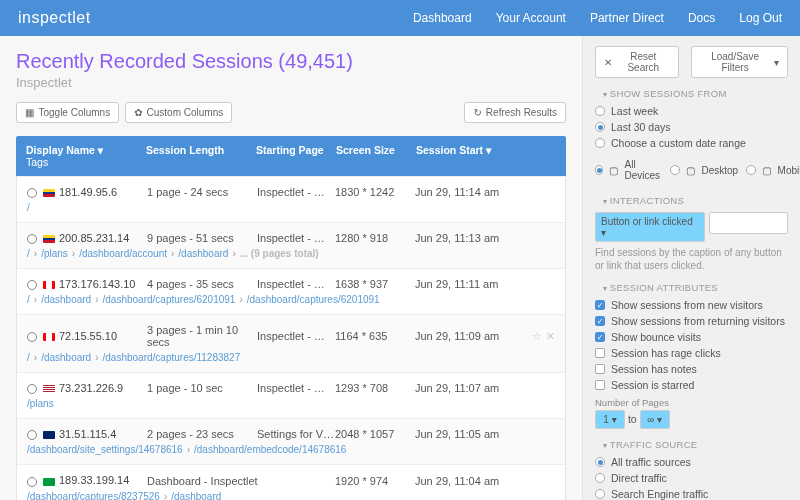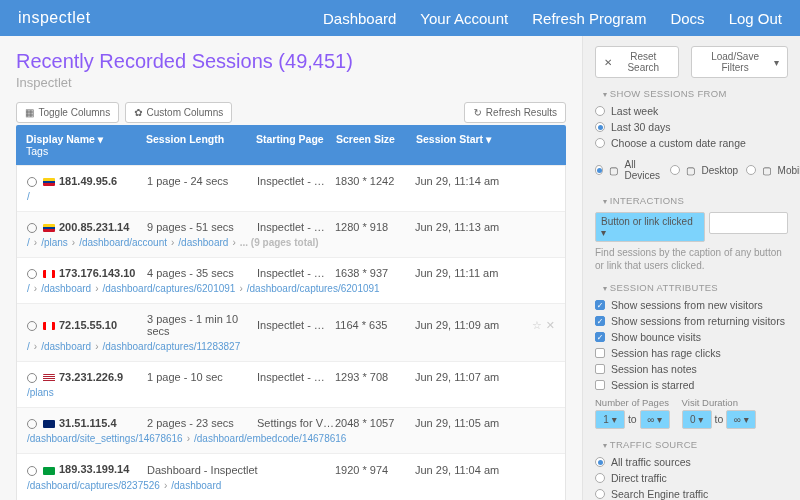--- a/index.html
+++ b/index.html
@@ -1,42 +1,42 @@
 <!DOCTYPE html>
 <html><head>
 <meta charset="utf-8">
 <style>
 *{box-sizing:border-box;margin:0;padding:0}
 body{font-family:-apple-system,Helvetica,Arial,sans-serif;font-size:11px;color:#555;background:#f7f7f7}
 .topnav{background:#4a90d9;color:#fff;height:36px;display:flex;align-items:center;padding:0 18px}
 .brand{font-size:16px;font-weight:500;letter-spacing:.5px}
 .topnav .spacer{flex:1}
-.topnav a{color:#fff;text-decoration:none;font-size:15px;margin-left:24px;cursor:pointer}
+.topnav a{color:#fff;text-decoration:none;font-size:12px;margin-left:24px;cursor:pointer}
 .page{display:flex}
 .main{flex:1;padding:14px 16px;min-width:0}
 .side{width:218px;background:#f0f0f0;border-left:1px solid #e3e3e3;padding:10px 12px;font-size:10.5px}
 h1{font-size:20px;font-weight:400;color:#8b5cf6}
 .sub{color:#aaa;font-size:13px;margin-top:2px}
 .toolbar{margin-top:12px;display:flex;gap:6px}
 .btn{background:#fff;border:1px solid #ccc;border-radius:3px;padding:4px 8px;font-size:10px;color:#666;cursor:pointer;display:inline-flex;align-items:center;gap:4px}
 .toolbar .spacer{flex:1}
-.thead{background:#4a90d9;color:#fff;margin-top:2px;display:flex;padding:8px 10px;font-size:10.5px;font-weight:600;border-radius:2px 2px 0 0}
+.thead{background:#4a90d9;color:#fff;margin-top:13px;display:flex;padding:8px 10px;font-size:10.5px;font-weight:600;border-radius:2px 2px 0 0}
 .c-name{width:120px}
 .c-len{width:110px}
 .c-start{flex:1;min-width:0}
 .c-size{width:80px}
 .c-date{width:110px}
 .c-act{width:30px;text-align:right}
 .rows{border:1px solid #e5e5e5;border-top:none;background:#fff}
 .row{padding:9px 10px;border-top:1px solid #eee}
 .row:nth-child(even){background:#fafafa}
 .rl{display:flex;align-items:center}
 .rl2{margin-top:4px;color:#999;font-size:10px;display:flex;flex-wrap:wrap;gap:4px}
 .rl2 a{color:#5b9bd5;text-decoration:none}
-.ip{color:#444;font-weight:700}
+.ip{color:#444;font-weight:400}
 .flag{width:12px;height:8px;display:inline-block;margin-right:4px;border-radius:1px;vertical-align:middle}
 .f-co{background:linear-gradient(to bottom,#FCD116 33%,#003893 33%,#003893 66%,#CE1126 66%)}
 .f-ca{background:linear-gradient(to right,#f00 25%,#fff 25%,#fff 75%,#f00 75%)}
 .f-us{background:repeating-linear-gradient(#b22234 0 1px,#fff 1px 2px)}
 .f-gb{background:#012169}
 .f-br{background:#009c3b}
 .globe{width:10px;height:10px;border:1px solid #888;border-radius:50%;display:inline-block;margin-right:6px;position:relative;vertical-align:middle}
 .sec-title{color:#999;font-size:9.5px;letter-spacing:.3px;margin:10px 8px 6px;cursor:pointer}
 .sec-title::before{content:"▾ ";font-size:8px}
 .radio,.chk{display:flex;align-items:center;gap:6px;margin:4px 0;cursor:pointer}
@@ -58,21 +58,21 @@
 .trunc{white-space:nowrap;overflow:hidden;text-overflow:ellipsis}
 </style>
 </head>
 <body>
 
 <div class="topnav">
   <span class="brand">inspectlet</span>
   <span class="spacer"></span>
   <a>Dashboard</a>
   <a>Your Account</a>
-  <a>Refresh Program</a>
+  <a>Partner Direct</a>
   <a>Docs</a>
   <a>Log Out</a>
 </div>
 
 <div class="page">
   <div class="main">
     <h1>Recently Recorded Sessions (49,451)</h1>
     <div class="sub">Inspectlet</div>
 
     <div class="toolbar">
@@ -281,26 +281,20 @@
           <span>Session is starred</span>
         </div>
       </div>
     <div class="rngrow">
       <div class="rng">
         <label>Number of Pages</label>
         <span class="sel"><span>1</span> ▾</span>
         <span>to</span>
         <span class="sel"><span>∞</span> ▾</span>
       </div>
-      <div class="rng">
-        <label>Visit Duration</label>
-        <span class="sel"><span>0</span> ▾</span>
-        <span>to</span>
-        <span class="sel"><span>∞</span> ▾</span>
-      </div>
     </div>
 
     <div class="sec-title">TRAFFIC SOURCE</div>
     <div id="traffic">
         <div class="radio">
           <span class="r on"></span>
           <span>All traffic sources</span>
         </div>
         <div class="radio">
           <span class="r "></span>

